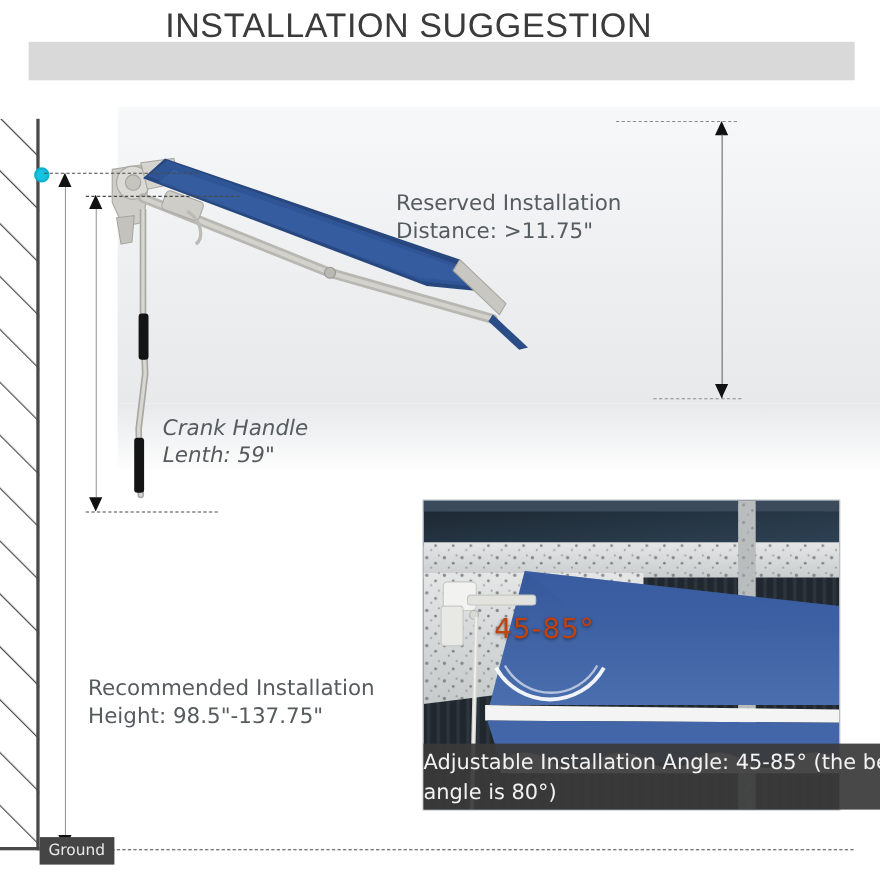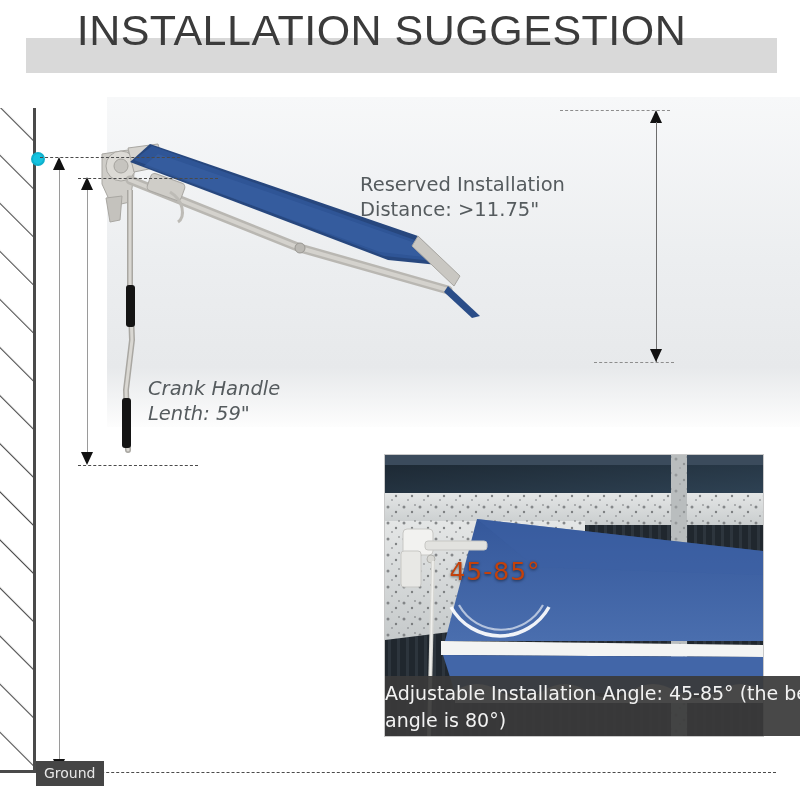--- a/index.html
+++ b/index.html
@@ -3,22 +3,22 @@
 <meta charset="utf-8">
 <style>
   html,body{margin:0;padding:0;background:#ffffff;}
   body{width:800px;height:800px;overflow:hidden;
        font-family:"DejaVu Sans","Liberation Sans",sans-serif;}
   #stage{position:relative;width:800px;height:800px;background:#ffffff;}
 
   
   .title-band{position:absolute;left:26px;top:38px;width:751px;height:35px;
               background:#d9d9d9;}
-  .title-text{position:absolute;left:16px;top:6px;width:731px;text-align:center;
-              font-size:43px;letter-spacing:.5px;color:#3b3b3b;
+  .title-text{position:absolute;left:6px;top:6px;width:731px;text-align:center;
+              font-size:31px;letter-spacing:.5px;color:#3b3b3b;
               font-family:"Liberation Sans","DejaVu Sans",sans-serif;font-weight:400;}
 
   
   .scene-bg{position:absolute;left:107px;top:97px;width:693px;height:270px;
             background:linear-gradient(180deg,#f7f8f9 0%,#eceef0 60%,#e7e9eb 100%);}
   .scene-bg2{position:absolute;left:107px;top:367px;width:693px;height:60px;
             background:linear-gradient(180deg,#e7e9eb 0%,#fdfdfd 100%);}
 
   
   .wall{position:absolute;left:0px;top:108px;width:36px;height:665px;
@@ -139,20 +139,22 @@
   <div class="arr-up" style="left:650px;top:110px;"></div>
   <div class="vline" style="left:656px;top:122px;height:240px;background:#6d6d6d;"></div>
   <div class="arr-dn" style="left:650px;top:349px;"></div>
 
   <div class="lbl right" style="left:360px;top:172px;width:280px;">Reserved Installation
 Distance: &gt;11.75"</div>
 
   <div class="lbl" style="left:148px;top:376px;width:230px;font-style:italic;">Crank Handle
 Lenth: 59"</div>
 
+  <div class="lbl" style="left:80px;top:613px;width:330px;">Recommended Installation
+Height: 98.5"-137.75"</div>
 
   <div class="ground-tag">Ground</div>
 
   <div class="photo">
     <svg width="378" height="281" viewBox="0 0 378 281">
       <defs>
         <linearGradient id="sky" x1="0" y1="0" x2="0" y2="1">
           <stop offset="0" stop-color="#2b3a4e"></stop>
             <stop offset="1" stop-color="#22303f"></stop>
         </linearGradient>

